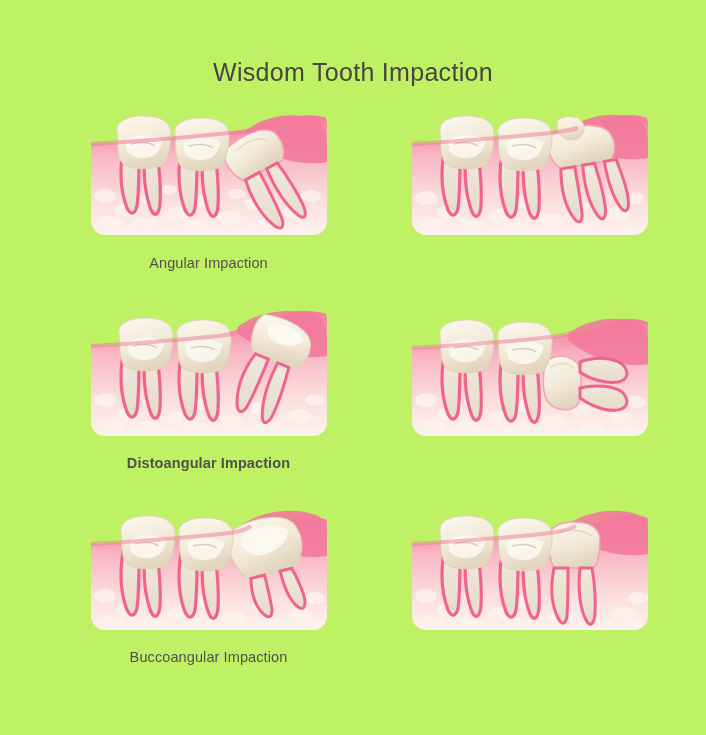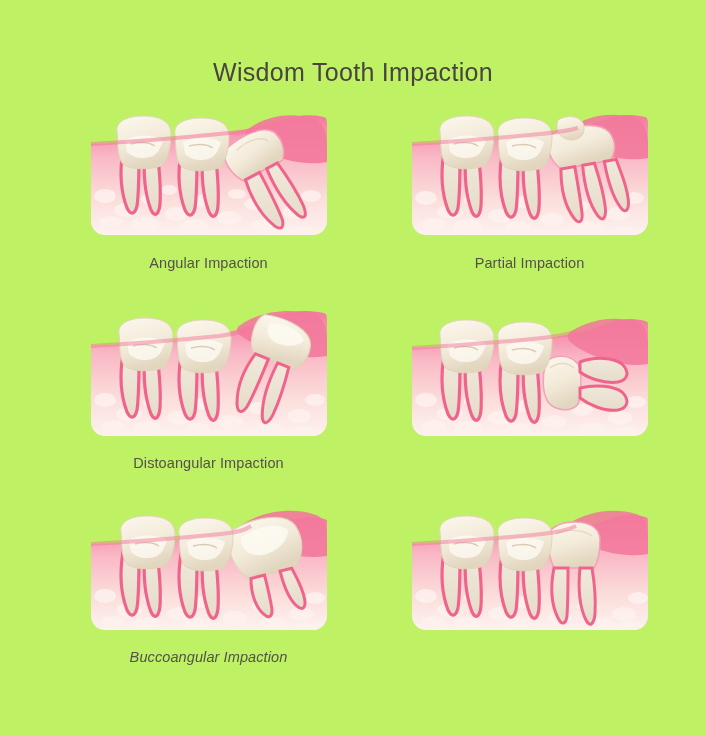--- a/index.html
+++ b/index.html
@@ -39,22 +39,22 @@
     left: 0;
     width: 706px;
   }
   .panel {
     position: absolute;
     width: 353px;
   }
   .panel-col-0 { left: 16px; margin-left: 16px; }
   .panel-col-1 { left: 353px; }
   .panel-row-0 { top: 0px; }
-  .panel-row-1 { top: 200px; }
-  .panel-row-2 { top: 394px; font-style: italic; }
+  .panel-row-1 { top: 200px; font-weight: bold; }
+  .panel-row-2 { top: 394px; }
 
   .figure-wrap {
     position: relative;
     width: 240px;
     height: 145px;
     margin: 0 auto;
   }
   .figure-wrap svg {
     display: block;
     width: 240px;
@@ -227,21 +227,20 @@
             </g>
             <g>
               <path d="M26,18 C24,8 36,2 52,2 C70,2 80,8 80,20 C80,34 76,48 70,52 C58,56 40,56 32,50 C26,44 27,28 26,18 Z" fill="url(#g-ena-b)" stroke="#e0d3ba" stroke-width="1" transform="translate(62,16)"></path>
               <path d="M34,26 C44,20 62,20 72,26 C70,34 66,40 62,42 C52,46 42,44 36,38 Z" fill="#fdfaf2" opacity="0.8" transform="translate(62,16)"></path>
               <path d="M40,30 C48,28 58,28 64,32" fill="none" stroke="#d9cbb2" stroke-width="1.3" transform="translate(62,16)"></path>
             </g>
             <path d="M2,44 C40,42 90,38 130,34 C150,32 158,31 168,28" fill="none" stroke="#f2799c" stroke-width="4" opacity="0.5"></path>
           </g>
         </svg>
       </div>
-      <div class="panel-label">Partial Impaction</div>
     </div>
 
     <div class="panel panel-row-1 panel-col-0">
       <div class="figure-wrap">
         <svg viewBox="0 0 240 145" xmlns="http://www.w3.org/2000/svg">
           <defs>
             <linearGradient id="g-gum-c" x1="0" y1="0" x2="0" y2="1">
               <stop offset="0" stop-color="#f4799b"></stop>
                 <stop offset="0.35" stop-color="#f9b9c6"></stop>
               <stop offset="0.7" stop-color="#fbdedb"></stop>

